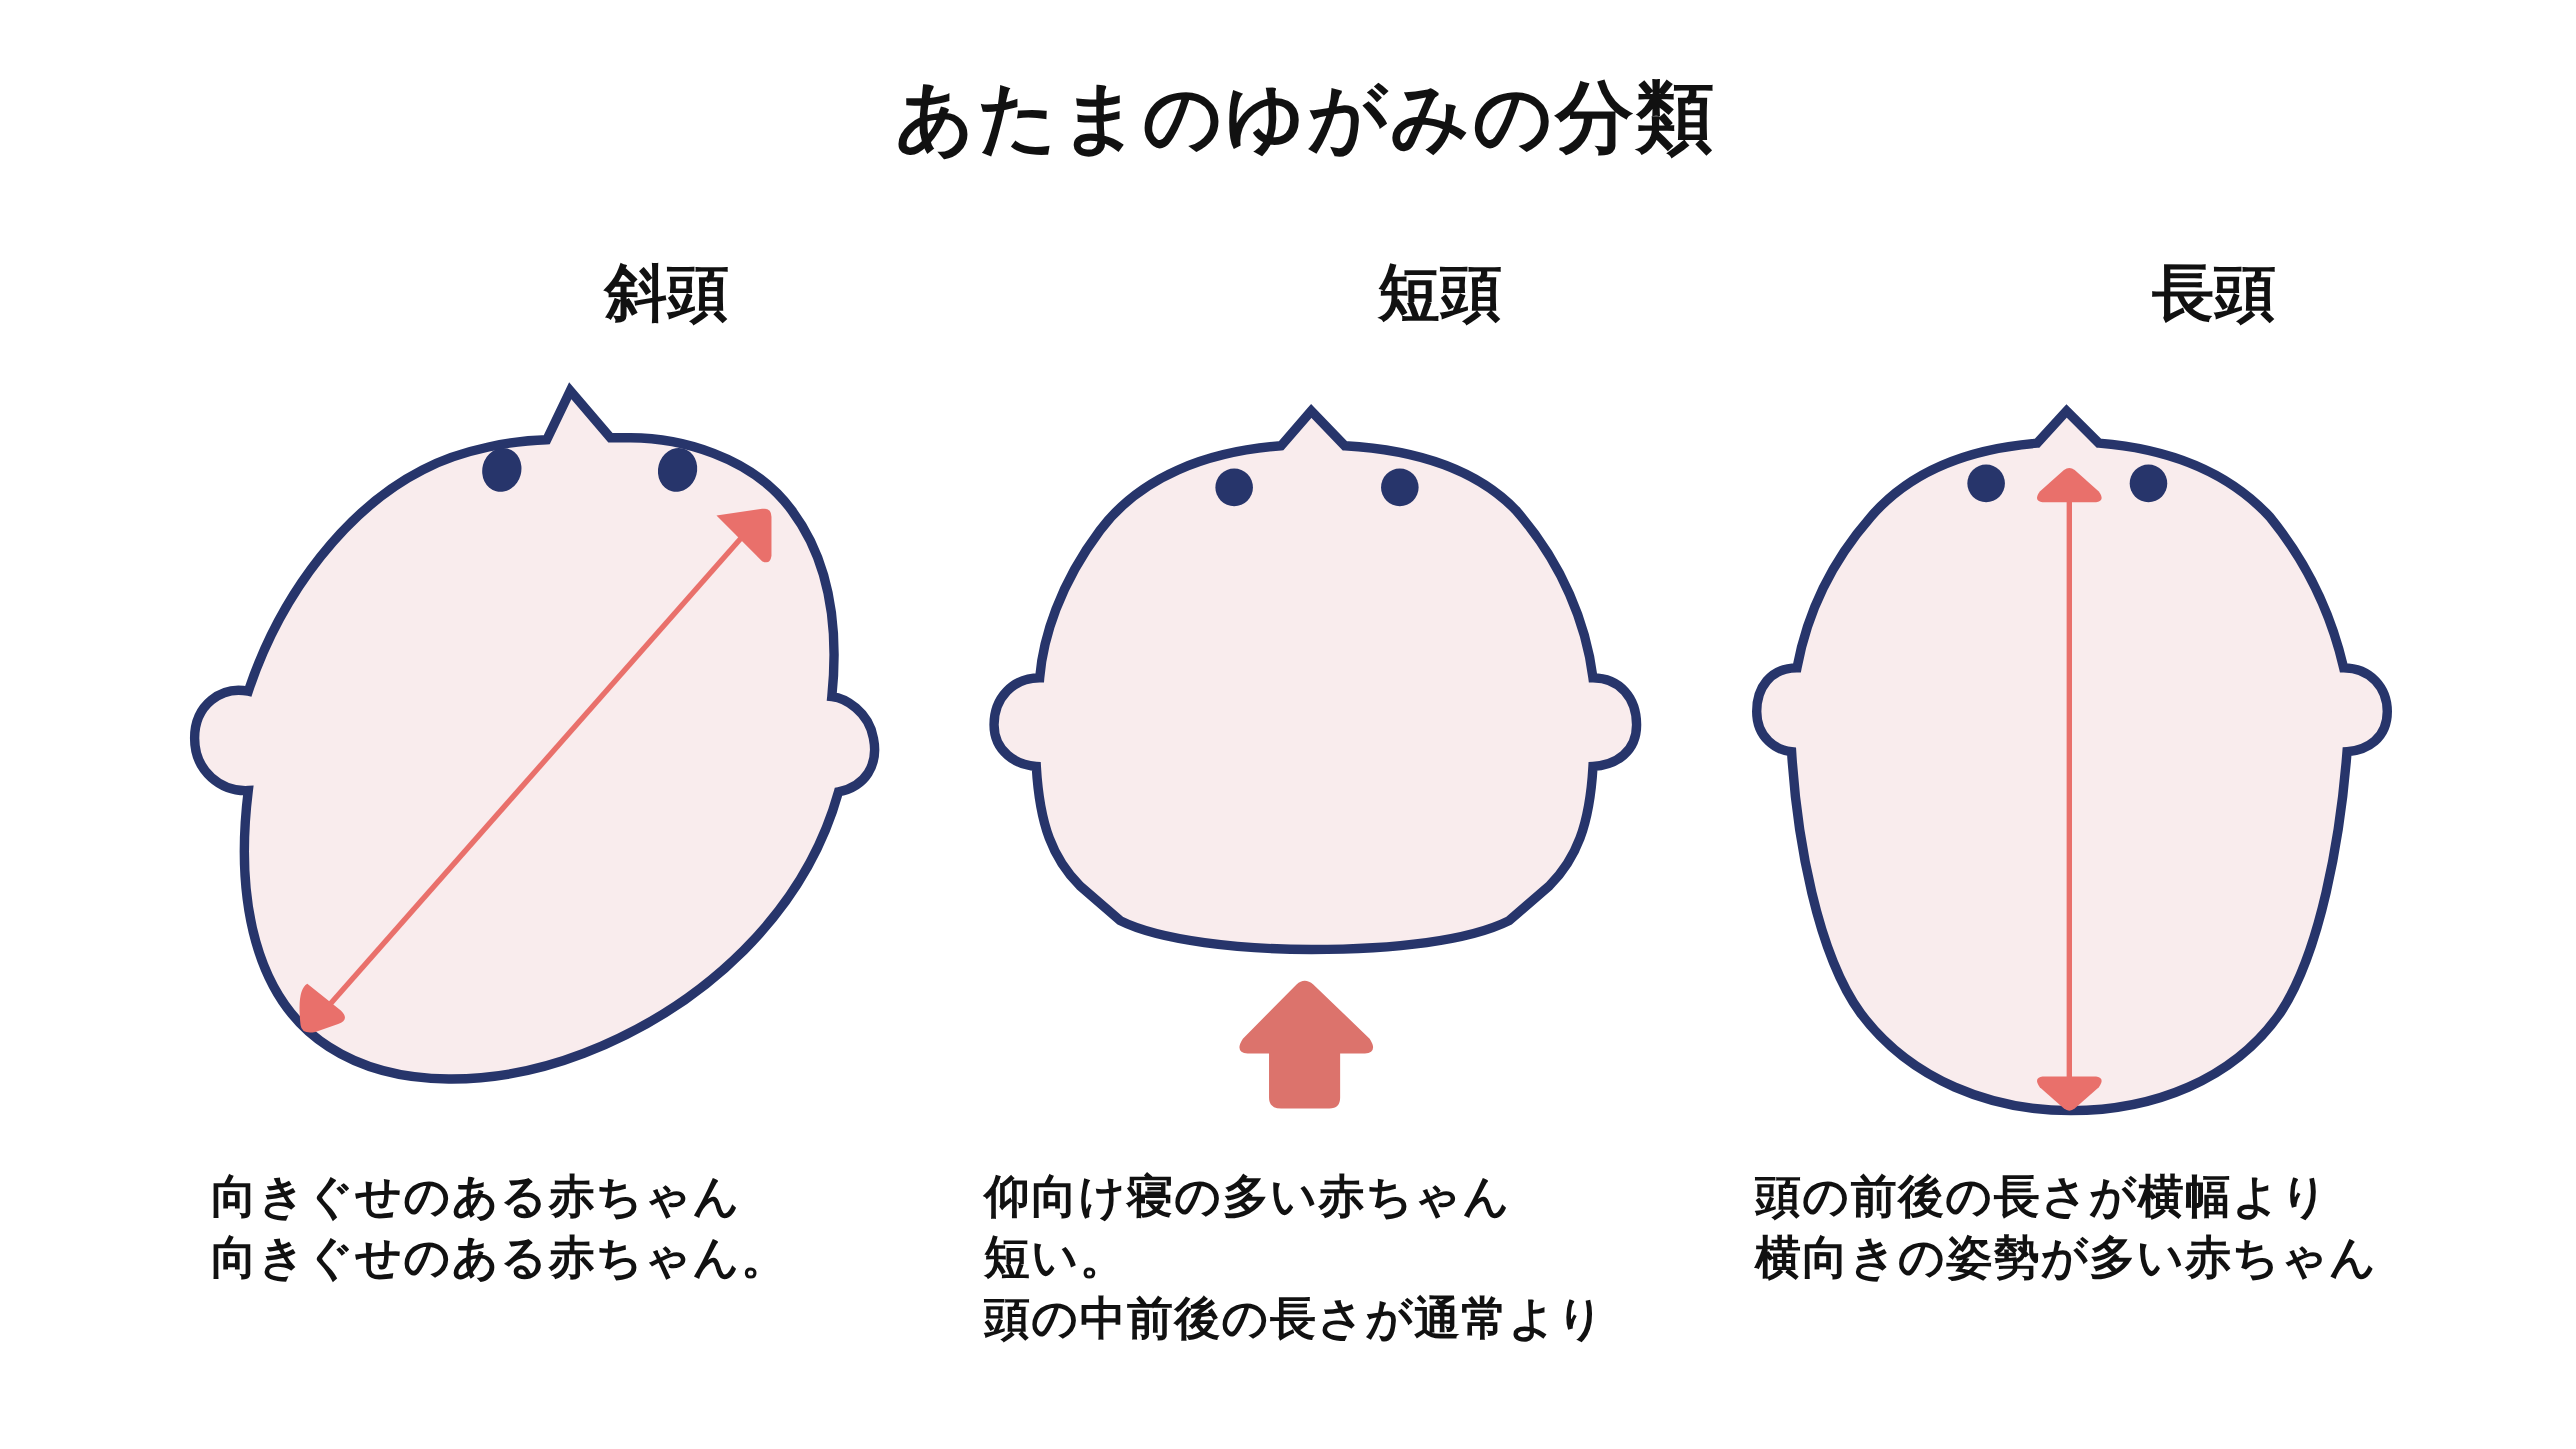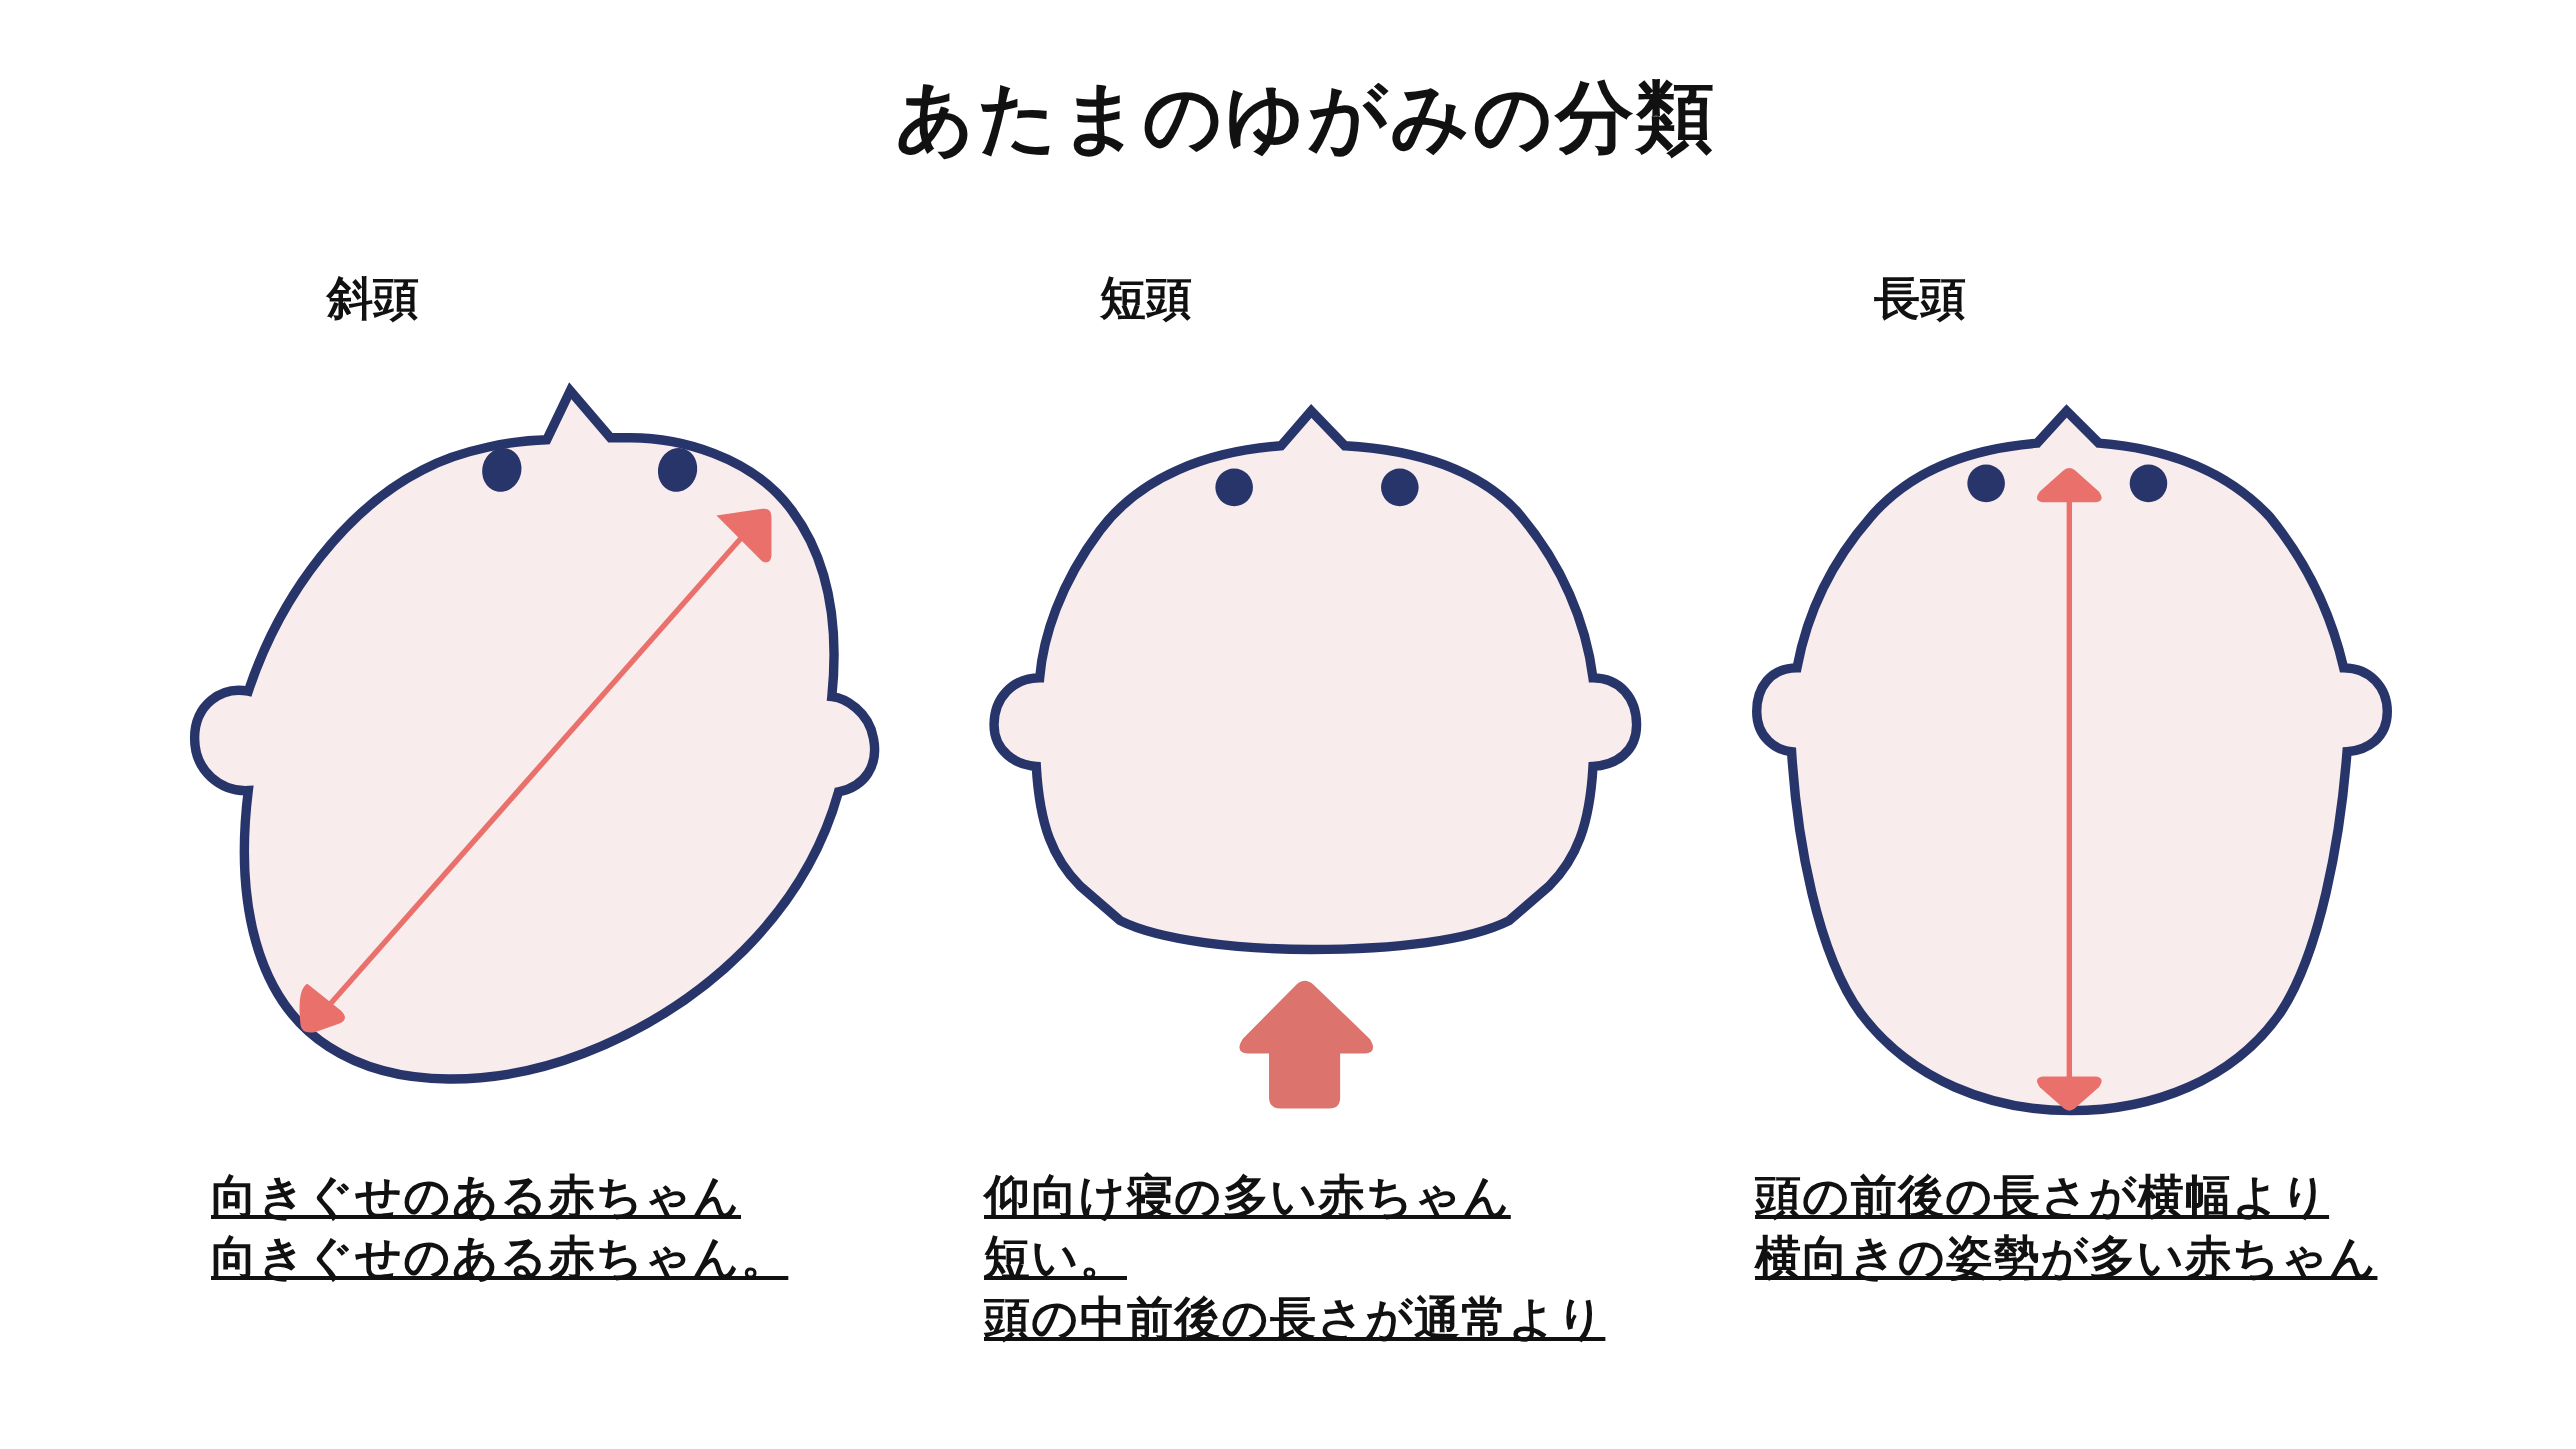--- a/index.html
+++ b/index.html
@@ -1,26 +1,26 @@
 <!DOCTYPE html>
 <html style="font-size:10.7px"><head>
 <meta charset="utf-8">
 <style>
   html, body { margin: 0; padding: 0; background: #ffffff; }
   body { width: 2576px; height: 1449px; position: relative; overflow: hidden;
          font-family: "DejaVu Sans", "Liberation Sans", sans-serif; color: #111111; }
   .title { position: absolute; left: 18px; width: 2576px; top: 67px; text-align: center;
            font-size: 78px; font-weight: bold; letter-spacing: 2.7px; line-height: 101px; }
-  .col-title { position: absolute; top: 258px; width: 402px; text-align: left;
-               font-size: 46px; font-weight: bold; line-height: 81px; }
+  .col-title { position: absolute; top: 252px; width: 402px; text-align: right;
+               font-size: 62px; font-weight: bold; line-height: 81px; }
   .figure { position: absolute; }
   .figure svg { display: block; width: 100%; height: 100%; overflow: visible; }
   .desc { position: absolute; top: 1166px; font-size: 46px; font-weight: bold;
           line-height: 61px; white-space: nowrap; letter-spacing: 1.3px; }
-  .desc div { height: 61px; text-decoration: underline; }
+  .desc div { height: 61px; }
 </style>
 </head>
 <body>
 
 <div class="title">あたまのゆがみの分類</div>
 
 <div class="col-title" style="left:327px;">斜頭</div>
 <div class="col-title" style="left:1100px;">短頭</div>
 <div class="col-title" style="left:1874px;">長頭</div>
 

